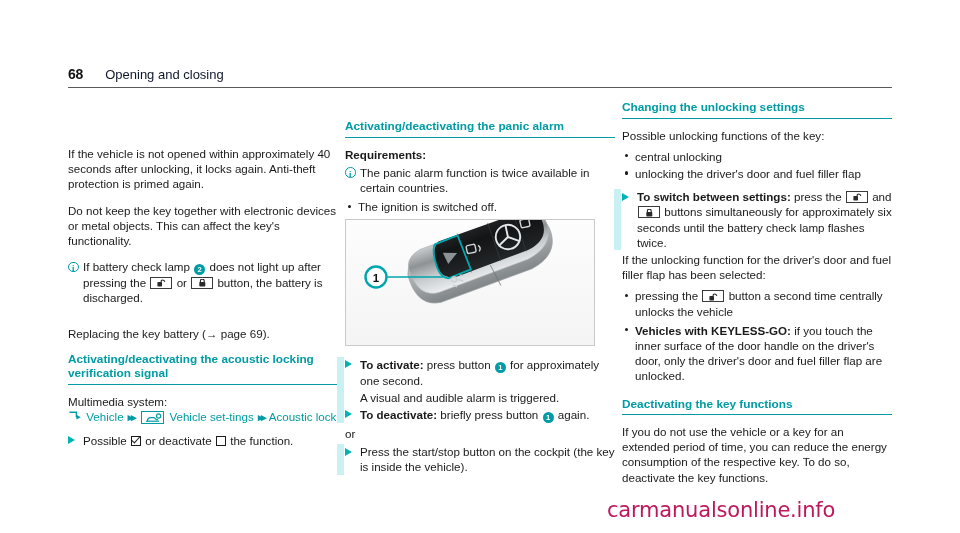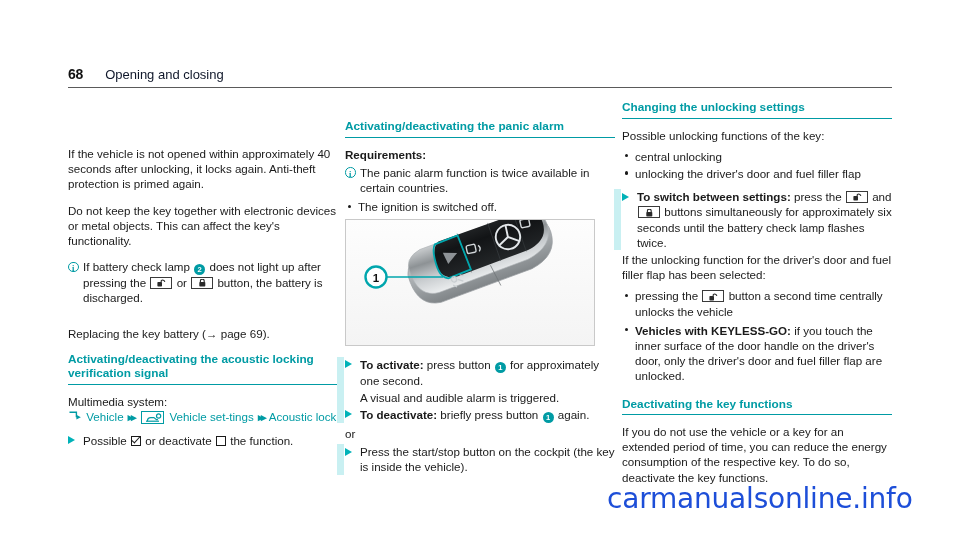--- a/index.html
+++ b/index.html
@@ -237,23 +237,23 @@
     margin: 4px 0 11px 0;
     position: relative;
     overflow: hidden;
     background: linear-gradient(180deg,#fdfdfd 0%,#f4f4f4 100%);
   }
 
   
   .watermark {
     position: absolute;
     left: 607px;
-    top: 482px;
-    font-size: 28px;
-    color: #1d4ed8;
+    top: 498px;
+    font-size: 21px;
+    color: #be185d;
     letter-spacing: -0.2px;
     font-family: "DejaVu Sans", sans-serif;
     white-space: nowrap;
   }
 
   b { font-weight: bold; }
 </style>
 </head>
 <body>
 

